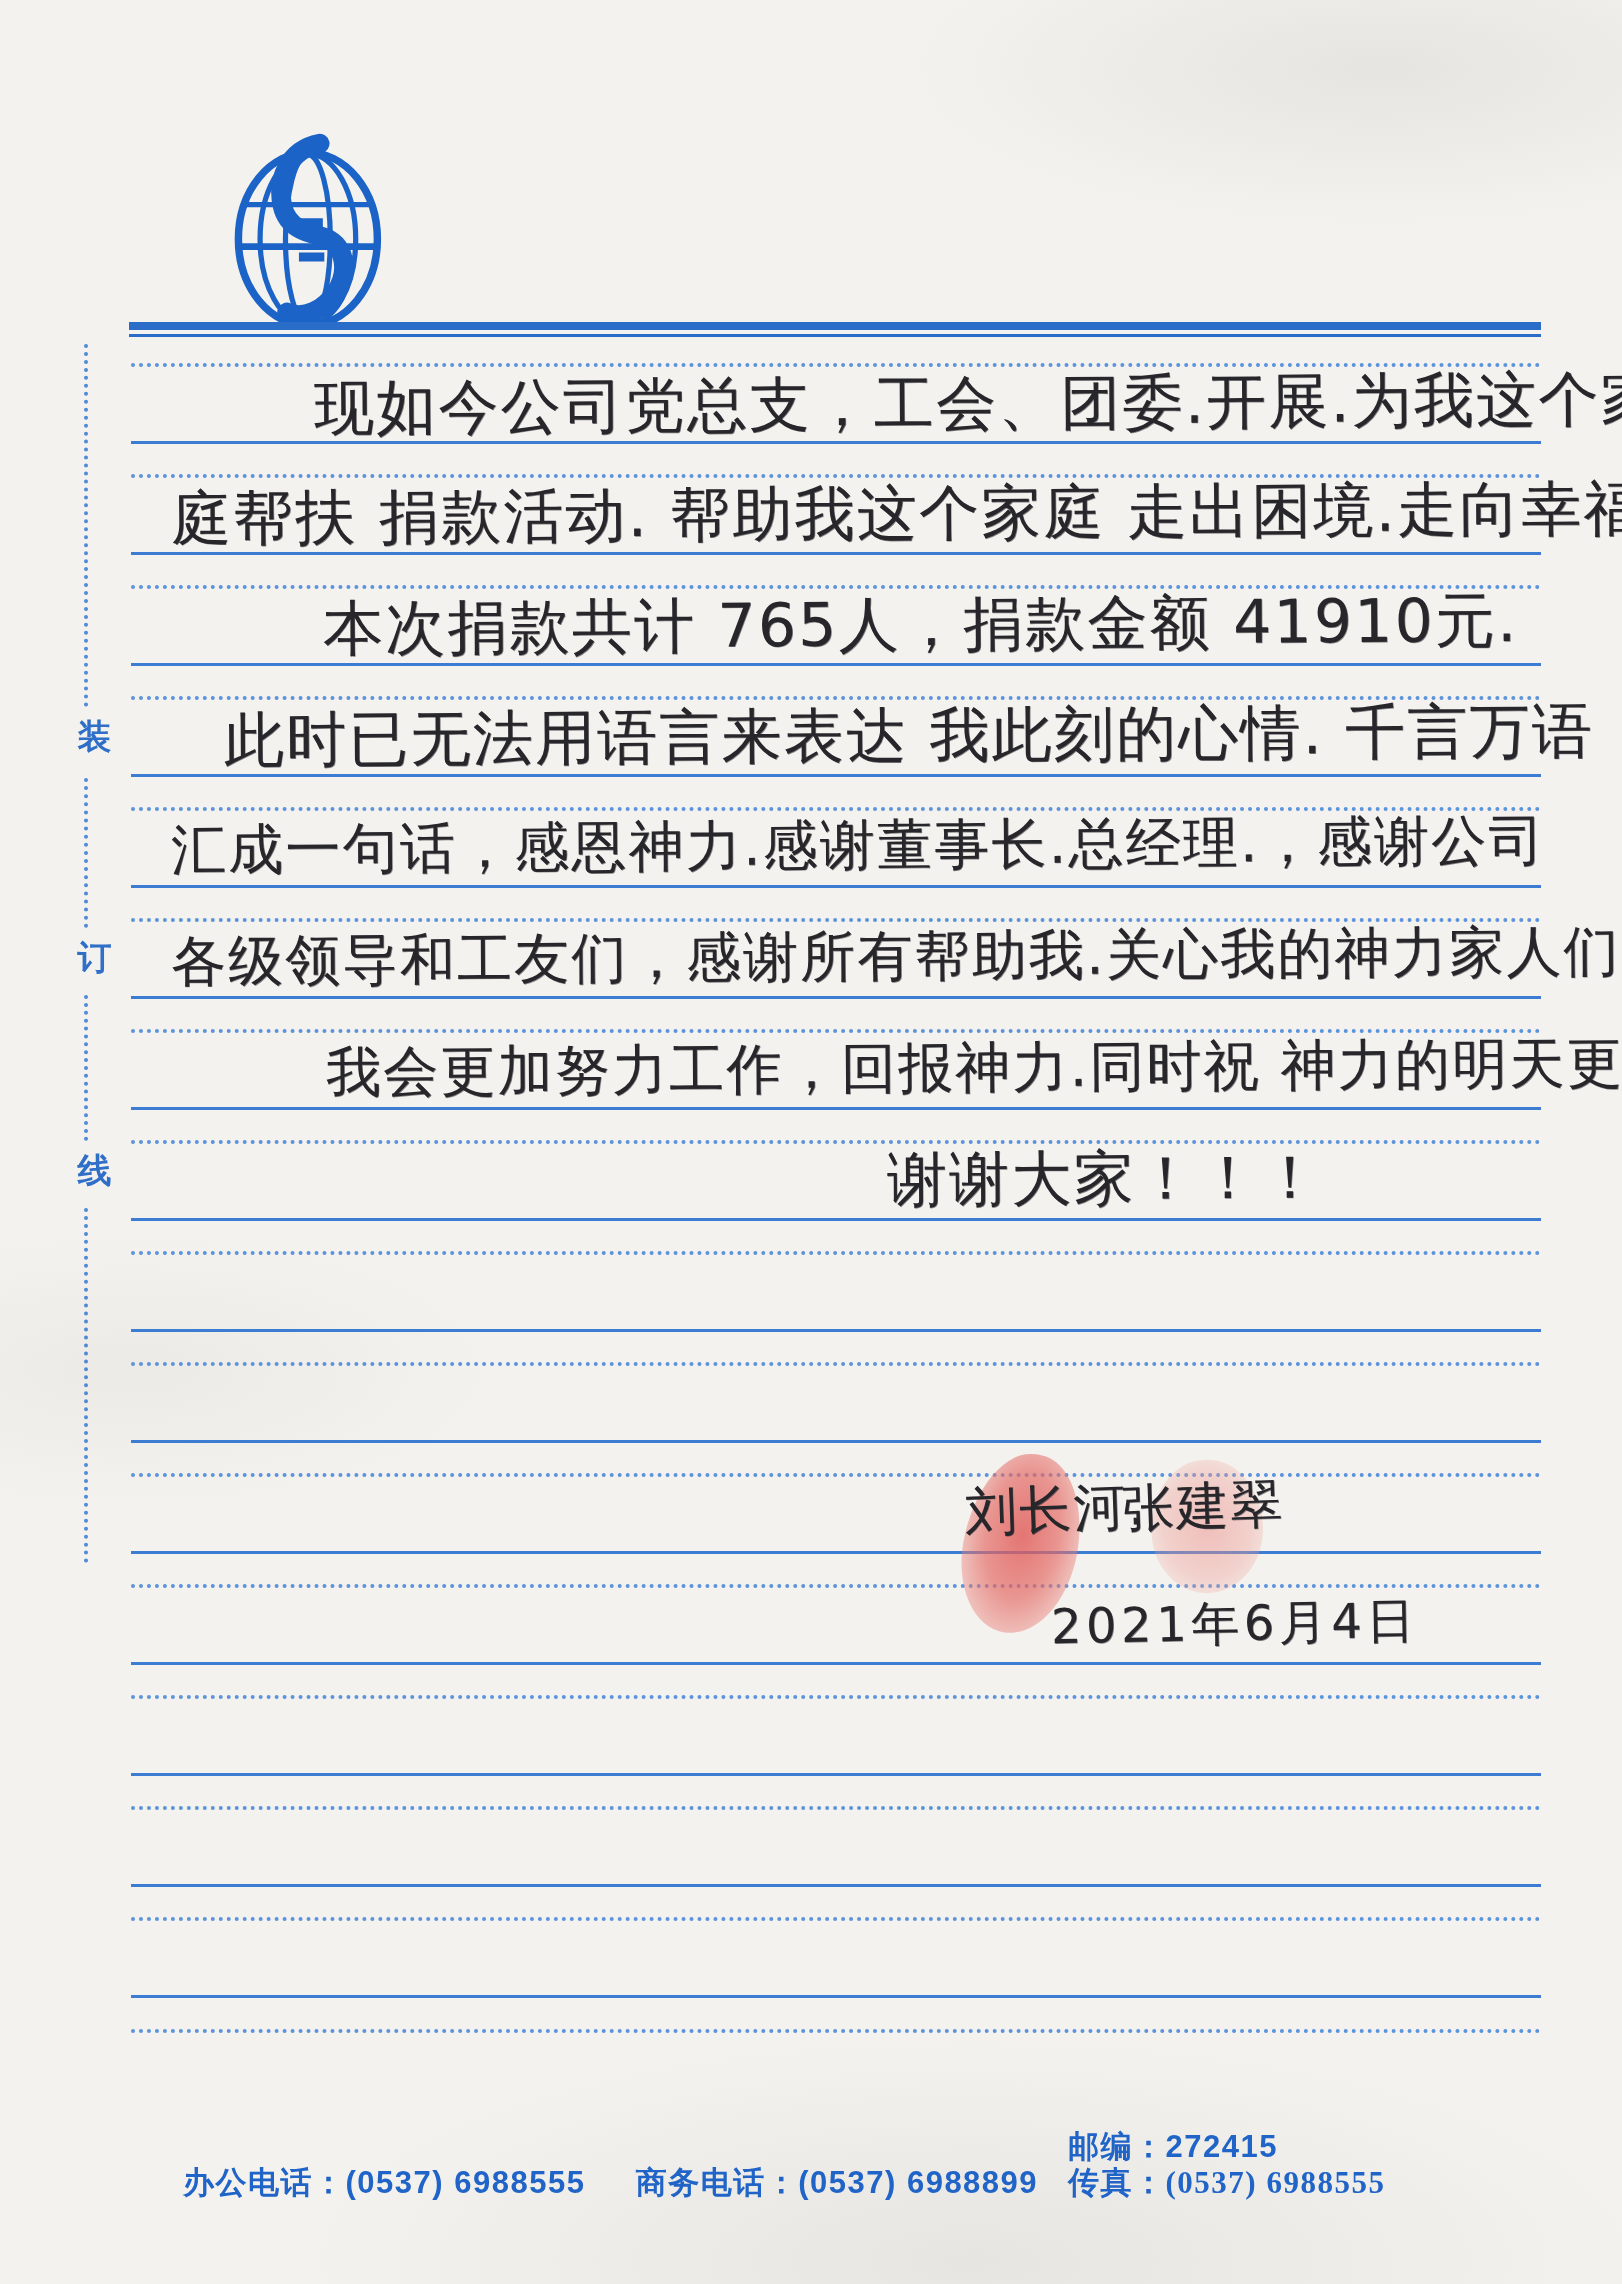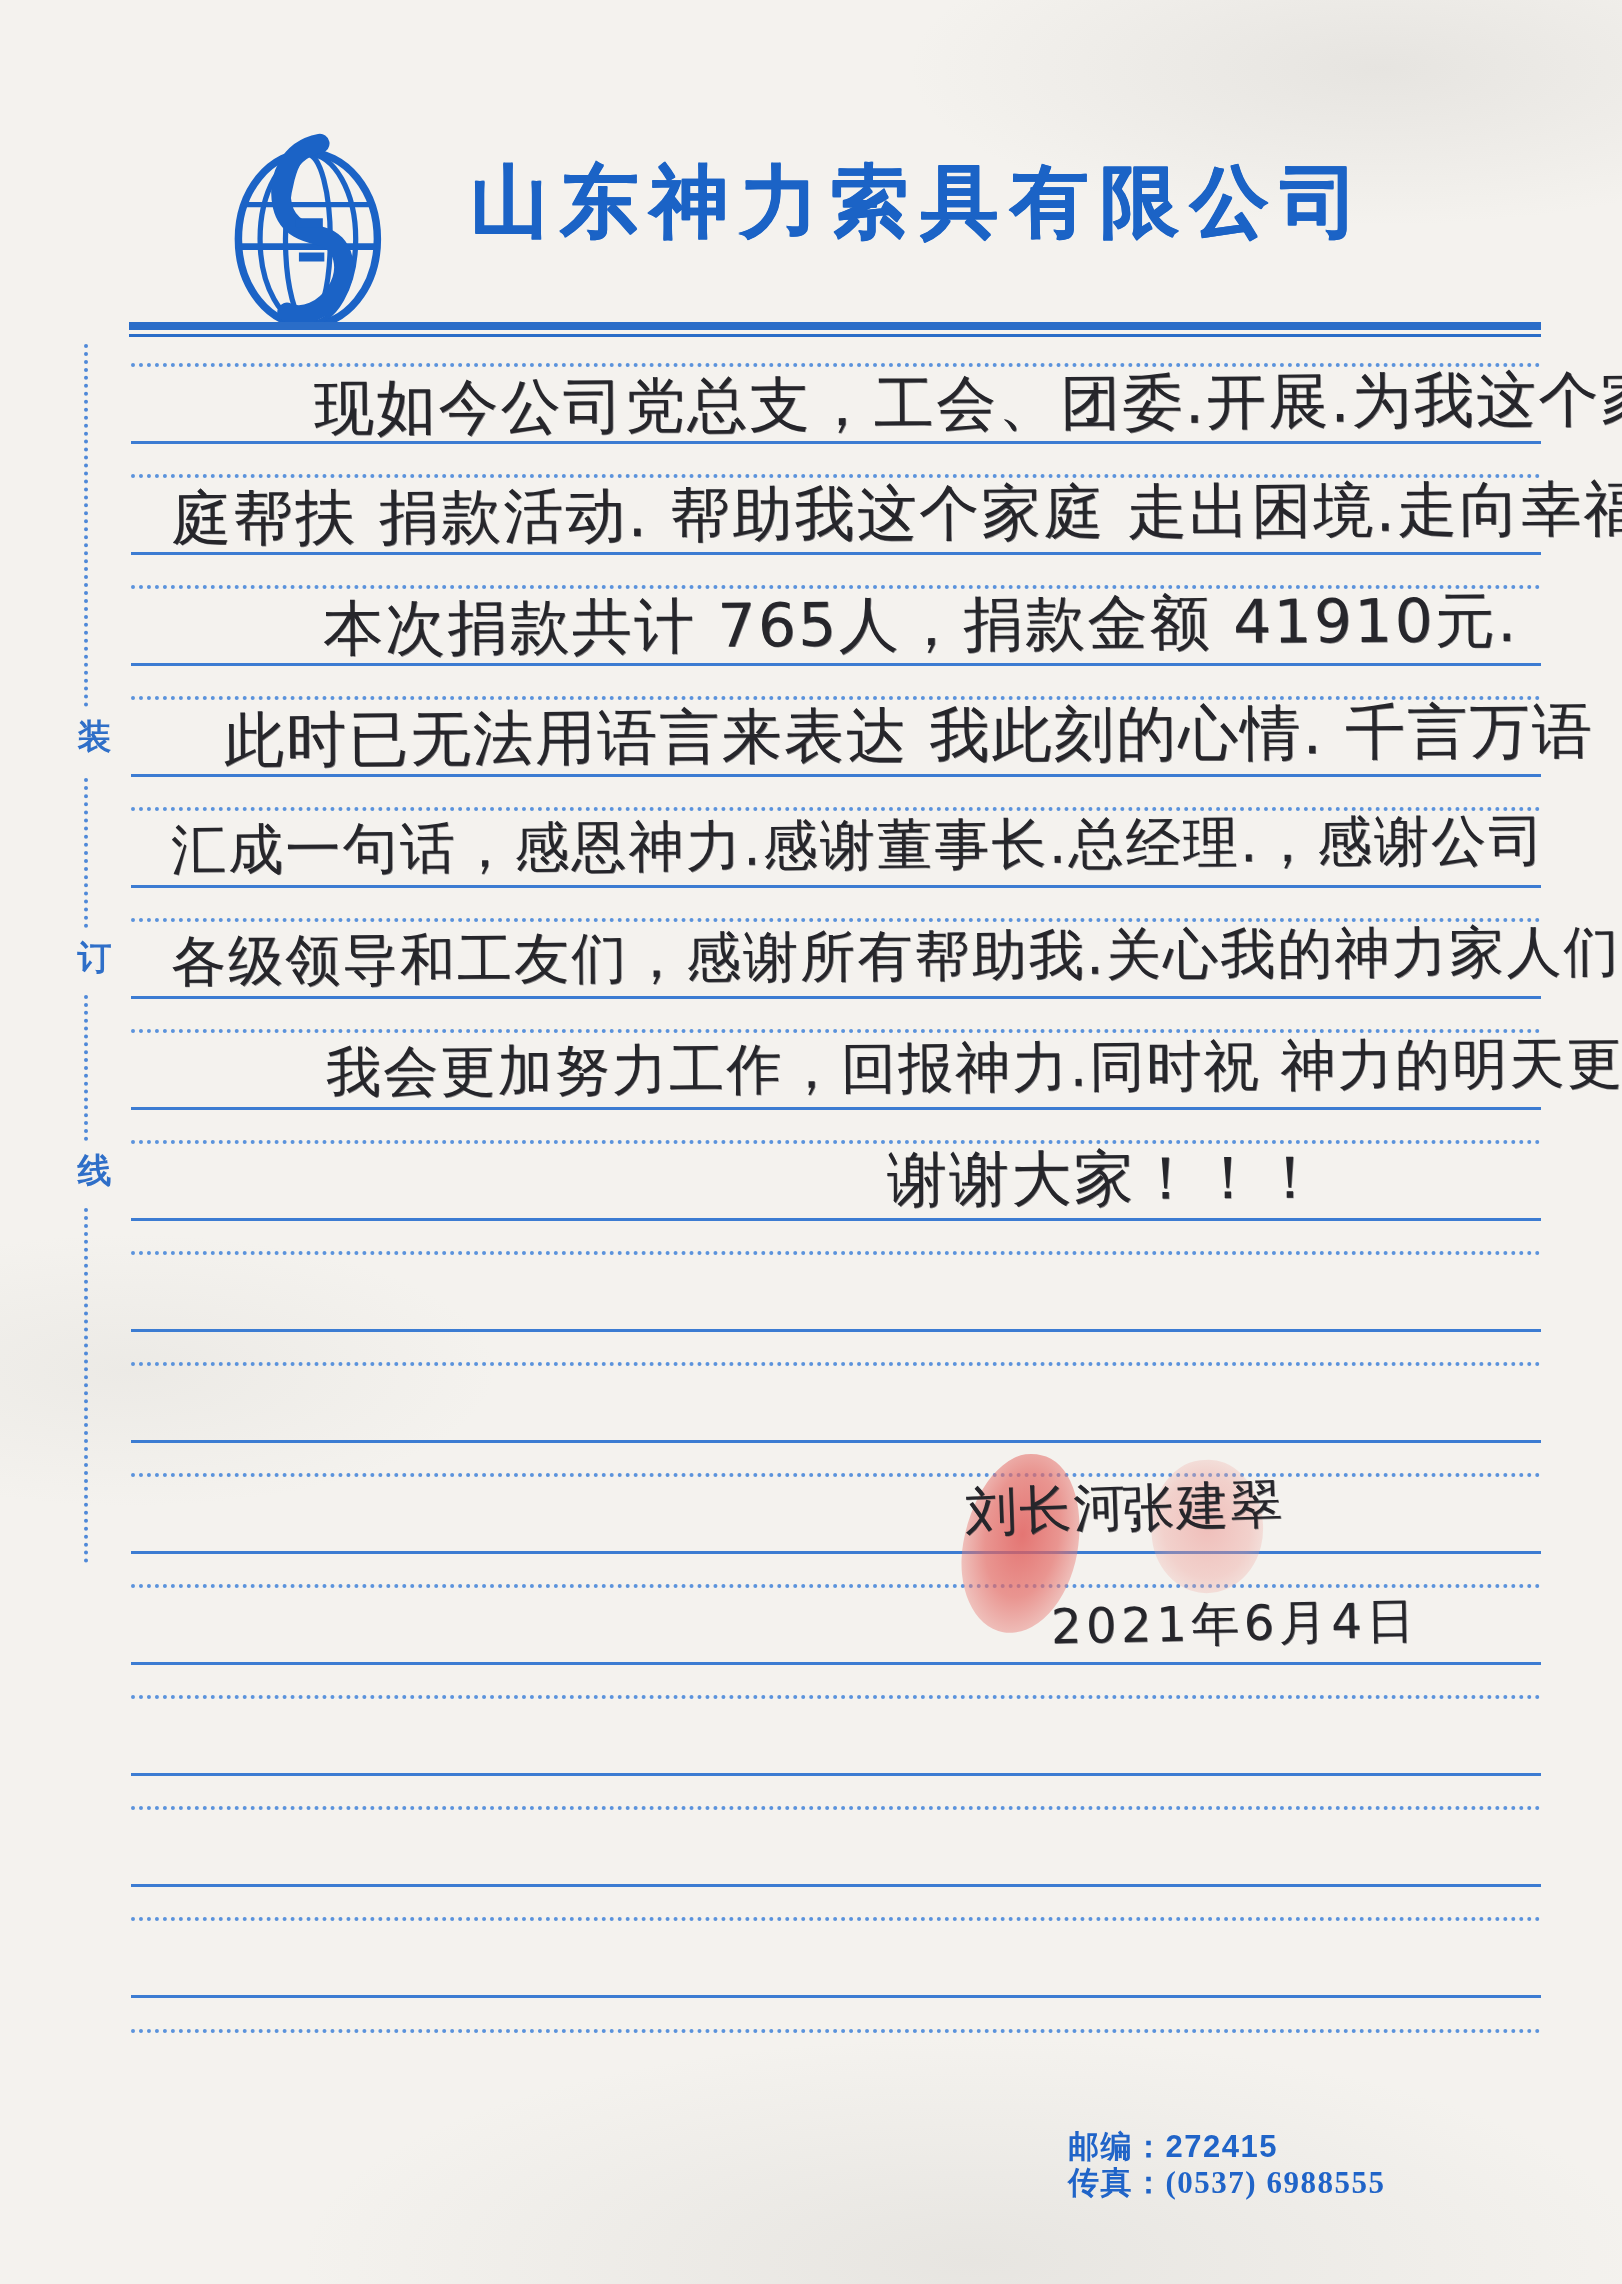--- a/index.html
+++ b/index.html
@@ -85,21 +85,20 @@
         <ellipse cx="112" cy="142" rx="93" ry="116" stroke-width="10"></ellipse>
         <ellipse cx="112" cy="142" rx="64" ry="114" stroke-width="7"></ellipse>
         <ellipse cx="112" cy="142" rx="30" ry="113" stroke-width="7"></ellipse>
         <line x1="26" y1="96" x2="198" y2="96" stroke-width="7"></line>
         <line x1="20" y1="152" x2="204" y2="152" stroke-width="9"></line>
         <path d="M 128 14 C 86 22 70 62 78 98 C 85 128 112 134 129 138 C 162 146 168 184 150 212 C 134 237 106 250 84 240" stroke-width="26" stroke-linecap="round"></path>
         <path d="M 96 120 h 36 M 100 166 h 34" stroke-width="12"></path>
       </g>
     </svg>
   </div>
-  <div class="company-name">山东神力索具有限公司</div>
   <div class="head-rule-a"></div>
   <div class="head-rule-b"></div>
 
   <div class="ruled">
       <div class="rule-row"></div>
       <div class="rule-row"></div>
       <div class="rule-row"></div>
       <div class="rule-row"></div>
       <div class="rule-row"></div>
       <div class="rule-row"></div>
@@ -134,18 +133,23 @@
 
   <div class="fp fp1"></div>
   <div class="fp fp2"></div>
   <div class="hw hw-sig" style="left:965px;top:1475px;">刘长河.</div>
   <div class="hw hw-sig" style="left:1122px;top:1472px;">张建翠</div>
   <div class="hw hw-date" style="left:1051px;top:1592px;">2021年6月4日</div>
 
   <div class="footer-line" style="left:1068px;top:2119px;margin-top:7px;">
     <span>邮编：</span><span>272415</span>
   </div>
+  <div class="footer-line" style="left:183px;top:2162px;">
+    <span>办公电话：</span><span>(0537) 6988555</span>
+    <span style="display:inline-block;width:30px;"></span>
+    <span>商务电话：</span><span>(0537) 6988899</span>
+  </div>
   <div class="footer-line" style="left:1068px;top:2162px;font-family:Liberation Serif, serif;">
     <span>传真：</span><span>(0537) 6988555</span>
   </div>
 
 </div>
 
 
 </body></html>

